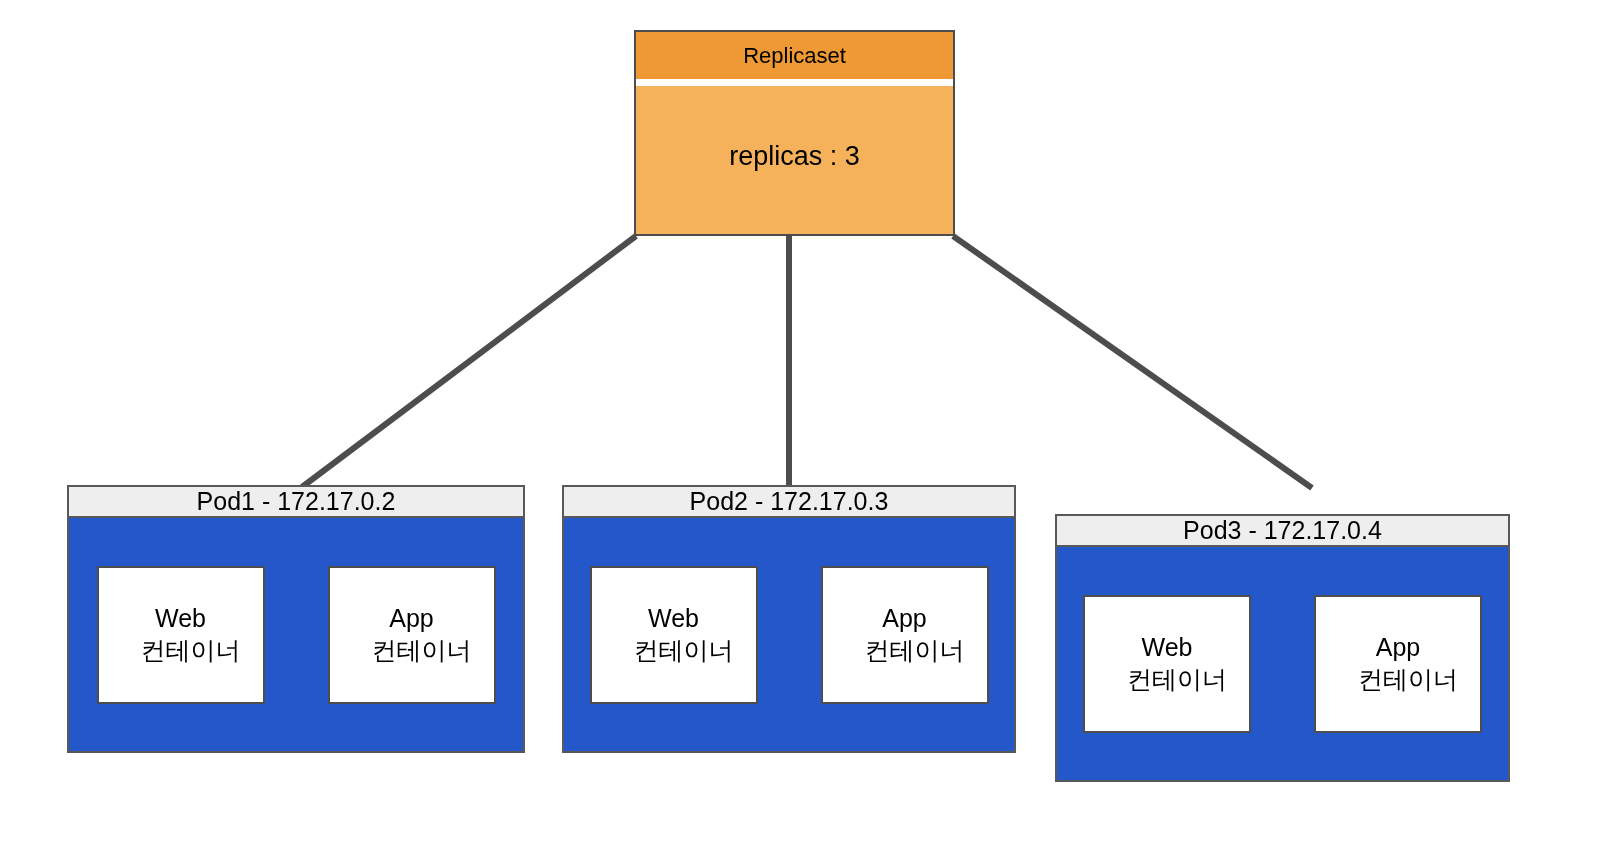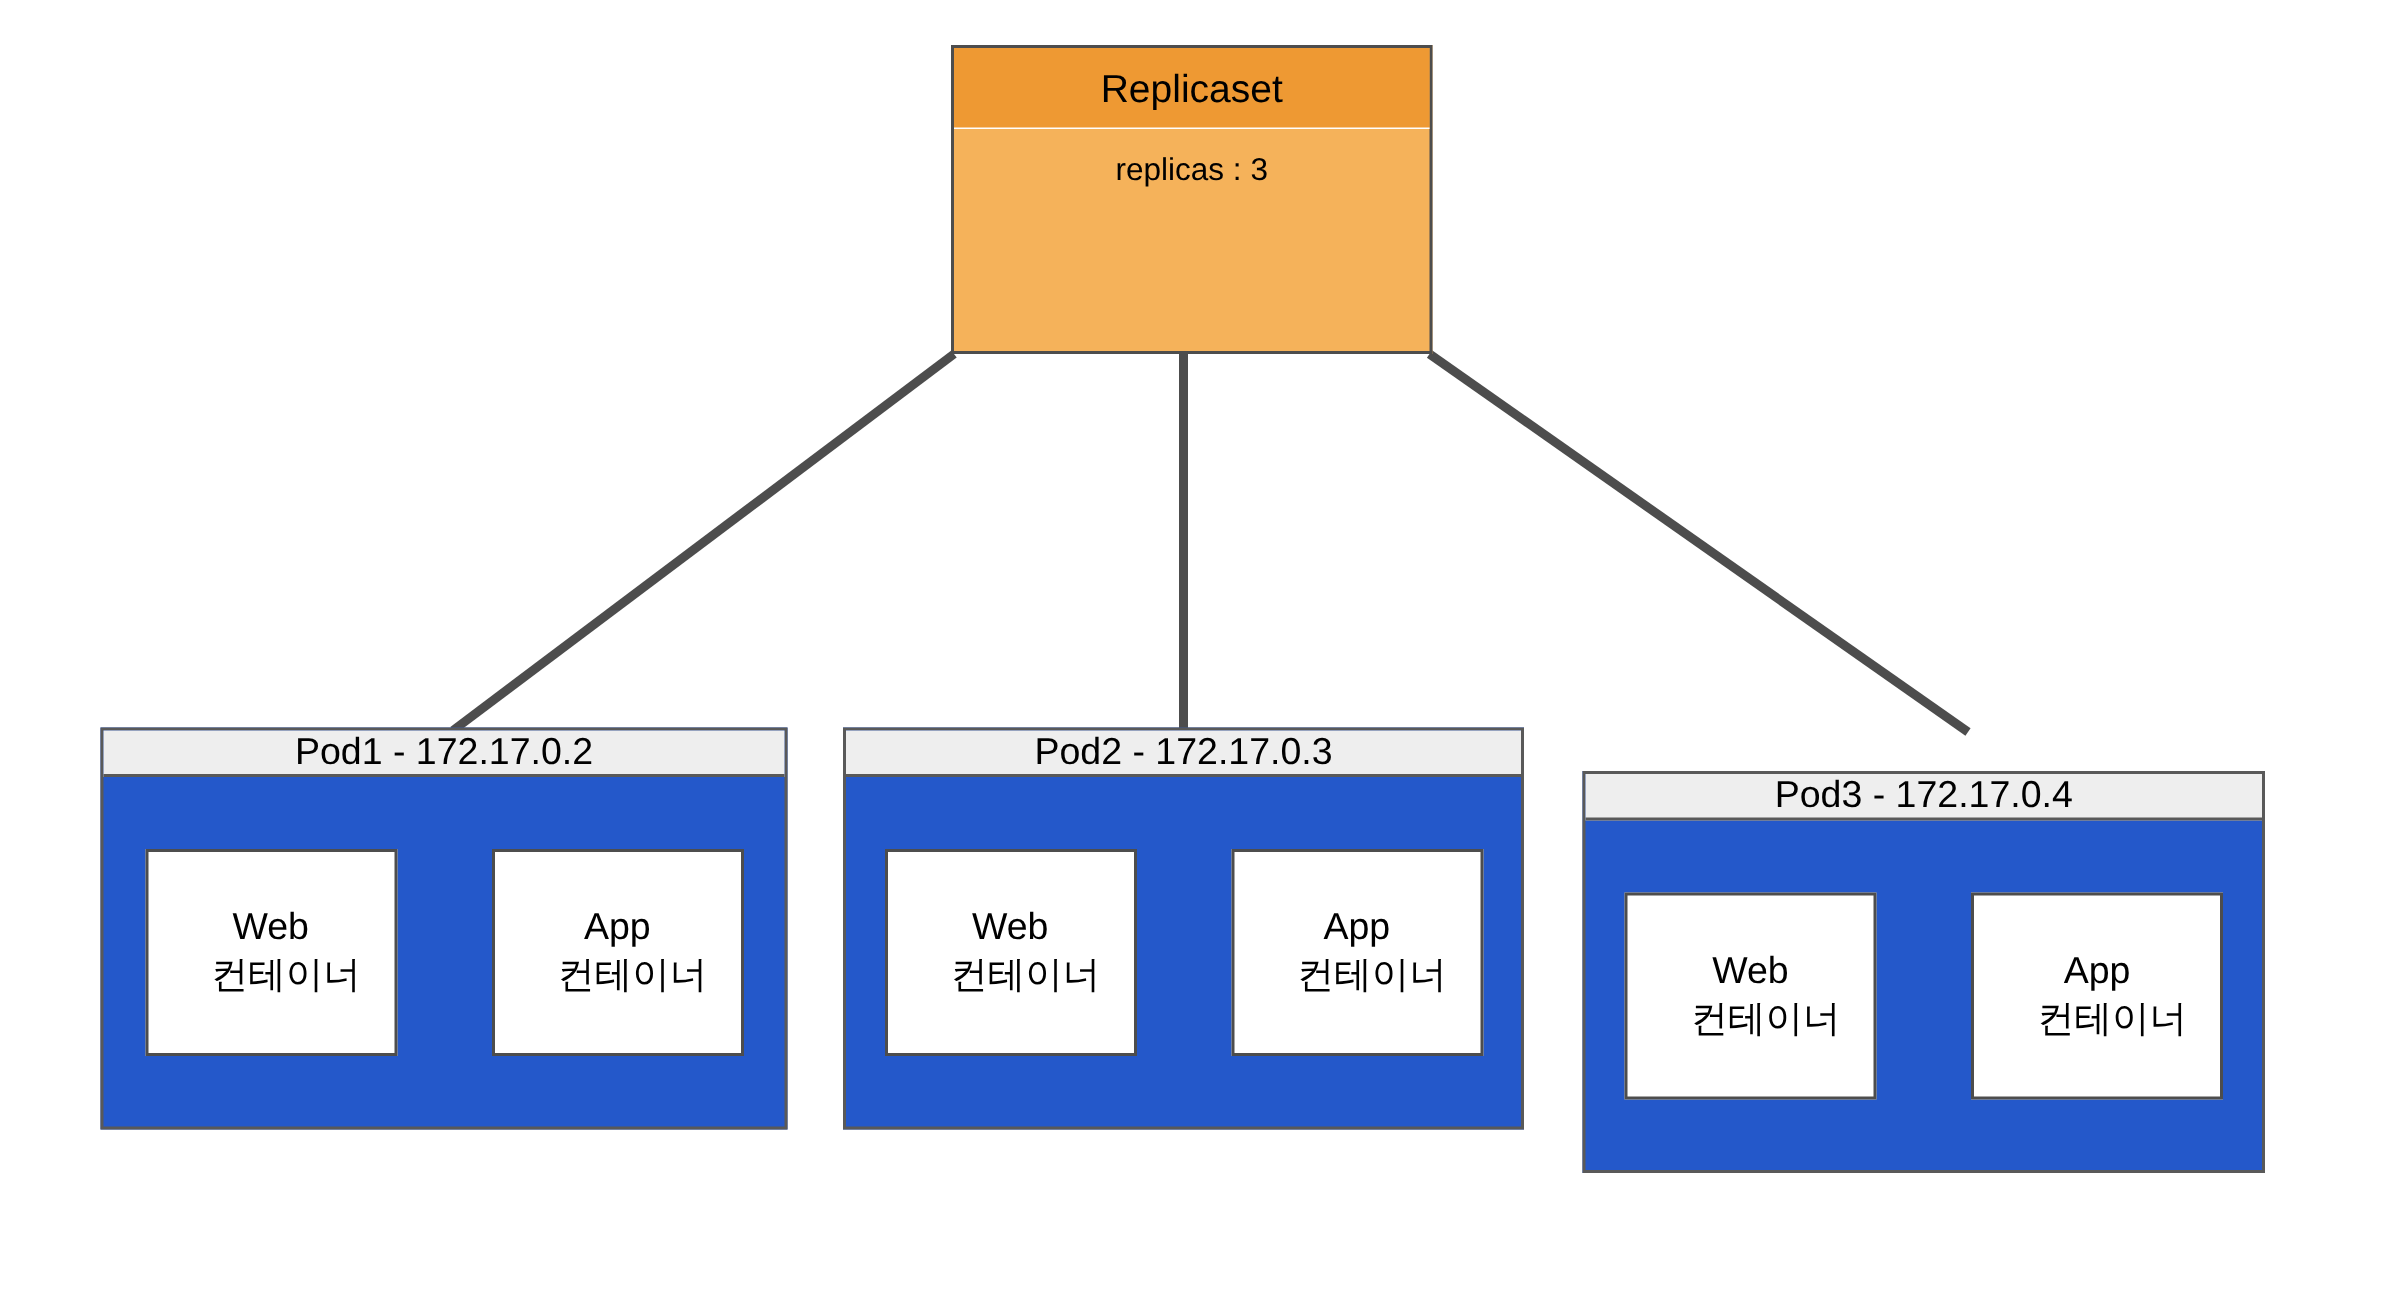--- a/index.html
+++ b/index.html
@@ -38,37 +38,38 @@
     background: #f5b25a;
     display: flex;
     flex-direction: column;
     z-index: 3;
   }
   .rs-header {
     height: 54px;
     flex: 0 0 54px;
     box-sizing: border-box;
     background: #ee9933;
-    border-bottom: 1px solid #ffffff;
+    border-bottom: 7px solid #ffffff;
     display: flex;
     align-items: center;
     justify-content: center;
-    font-size: 26px;
+    font-size: 22px;
     line-height: 1;
     letter-spacing: 0px;
   }
   .rs-body {
     flex: 1 1 auto;
     display: flex;
     align-items: flex-start;
     justify-content: center;
-    padding-top: 17px;
+    padding-top: 45px;
     box-sizing: border-box;
-    font-size: 21px;
+    font-size: 27px;
     line-height: 1;
+    margin-top: 12px;
   }
 
   
   .pod {
     position: absolute;
     box-sizing: border-box;
     border: 2px solid #595959;
     background: #2458ca;
     display: flex;
     flex-direction: column;

